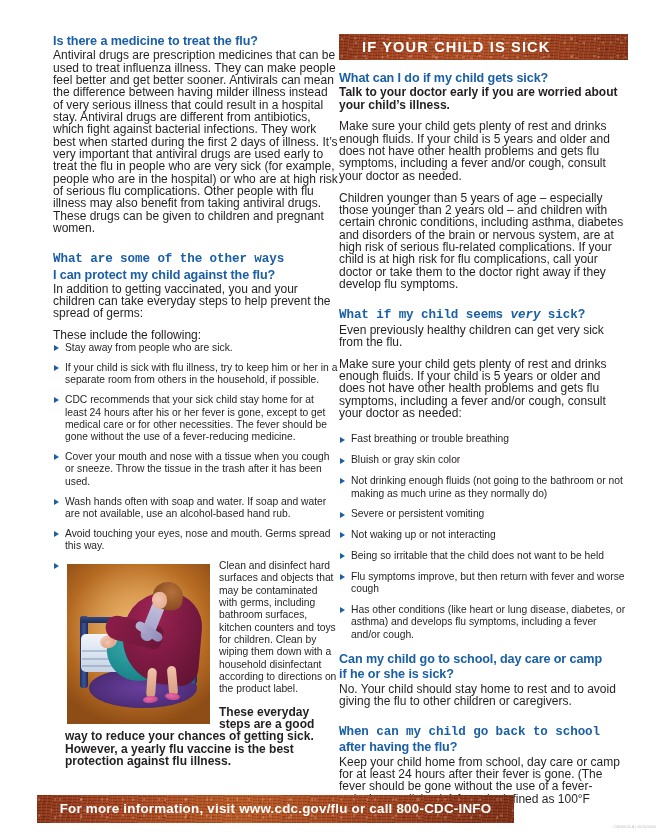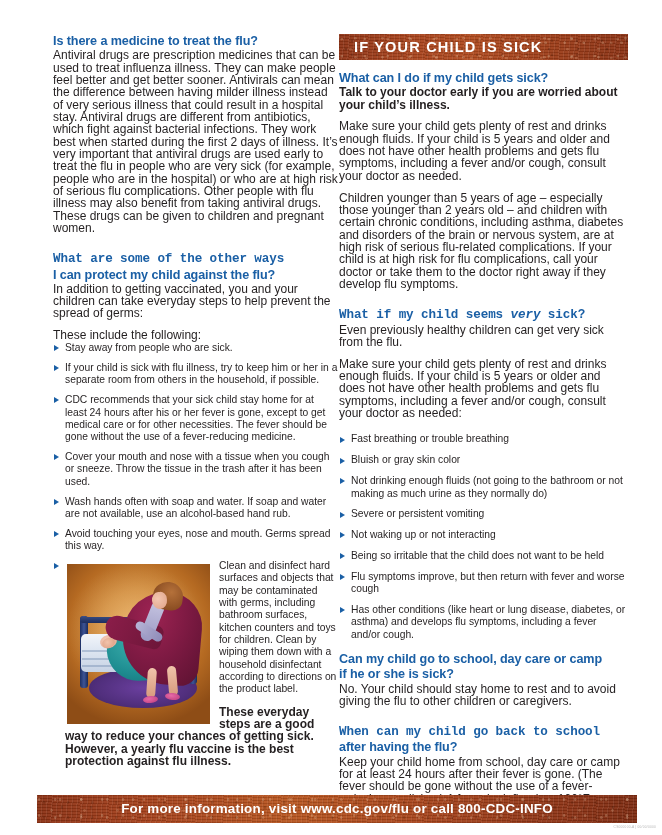--- a/index.html
+++ b/index.html
@@ -106,21 +106,21 @@
     background-size: 23px 17px, 31px 21px, 27px 19px, 35px 15px, 19px 23px, 29px 18px, 25px 14px;
     pointer-events: none;
   }
   .banner .btitle {
     position: relative;
     color: #ffffff;
     font-size: 14.6px;
     font-weight: bold;
     letter-spacing: 1.15px;
     line-height: 26px;
-    padding-left: 15px;
+    padding-left: 23px;
   }
 
   
   .illo-wrap {
     float: left;
     width: 143px;
     height: 160px;
     margin: 4px 9px 2px 2px;
     shape-outside: margin-box;
   }
@@ -259,21 +259,21 @@
     border-radius: 50%;
   }
   .illo .shoe-l { left: 76px; top: 132px; transform: rotate(-6deg); }
   .illo .shoe-r { left: 98px; top: 129px; transform: rotate(6deg); }
 
   
   .footer-band {
     position: absolute;
     left: 37px;
     top: 795px;
-    width: 600px;
+    width: 477px;
     height: 28px;
     overflow: hidden;
     background:
       repeating-linear-gradient(94deg, rgba(255,255,255,.07) 0 1px, rgba(0,0,0,.05) 1px 2px, rgba(255,255,255,0) 2px 5px),
       repeating-linear-gradient(2deg, rgba(0,0,0,.10) 0 1px, rgba(255,255,255,.05) 1px 3px),
       linear-gradient(96deg, #8a3013 0%, #a5401b 18%, #b8551f 42%, #a8441b 64%, #8c3214 88%, #7d2a10 100%);
   }
   .footer-band .grain2 {
     position: absolute; inset: 0;
     background-image:

